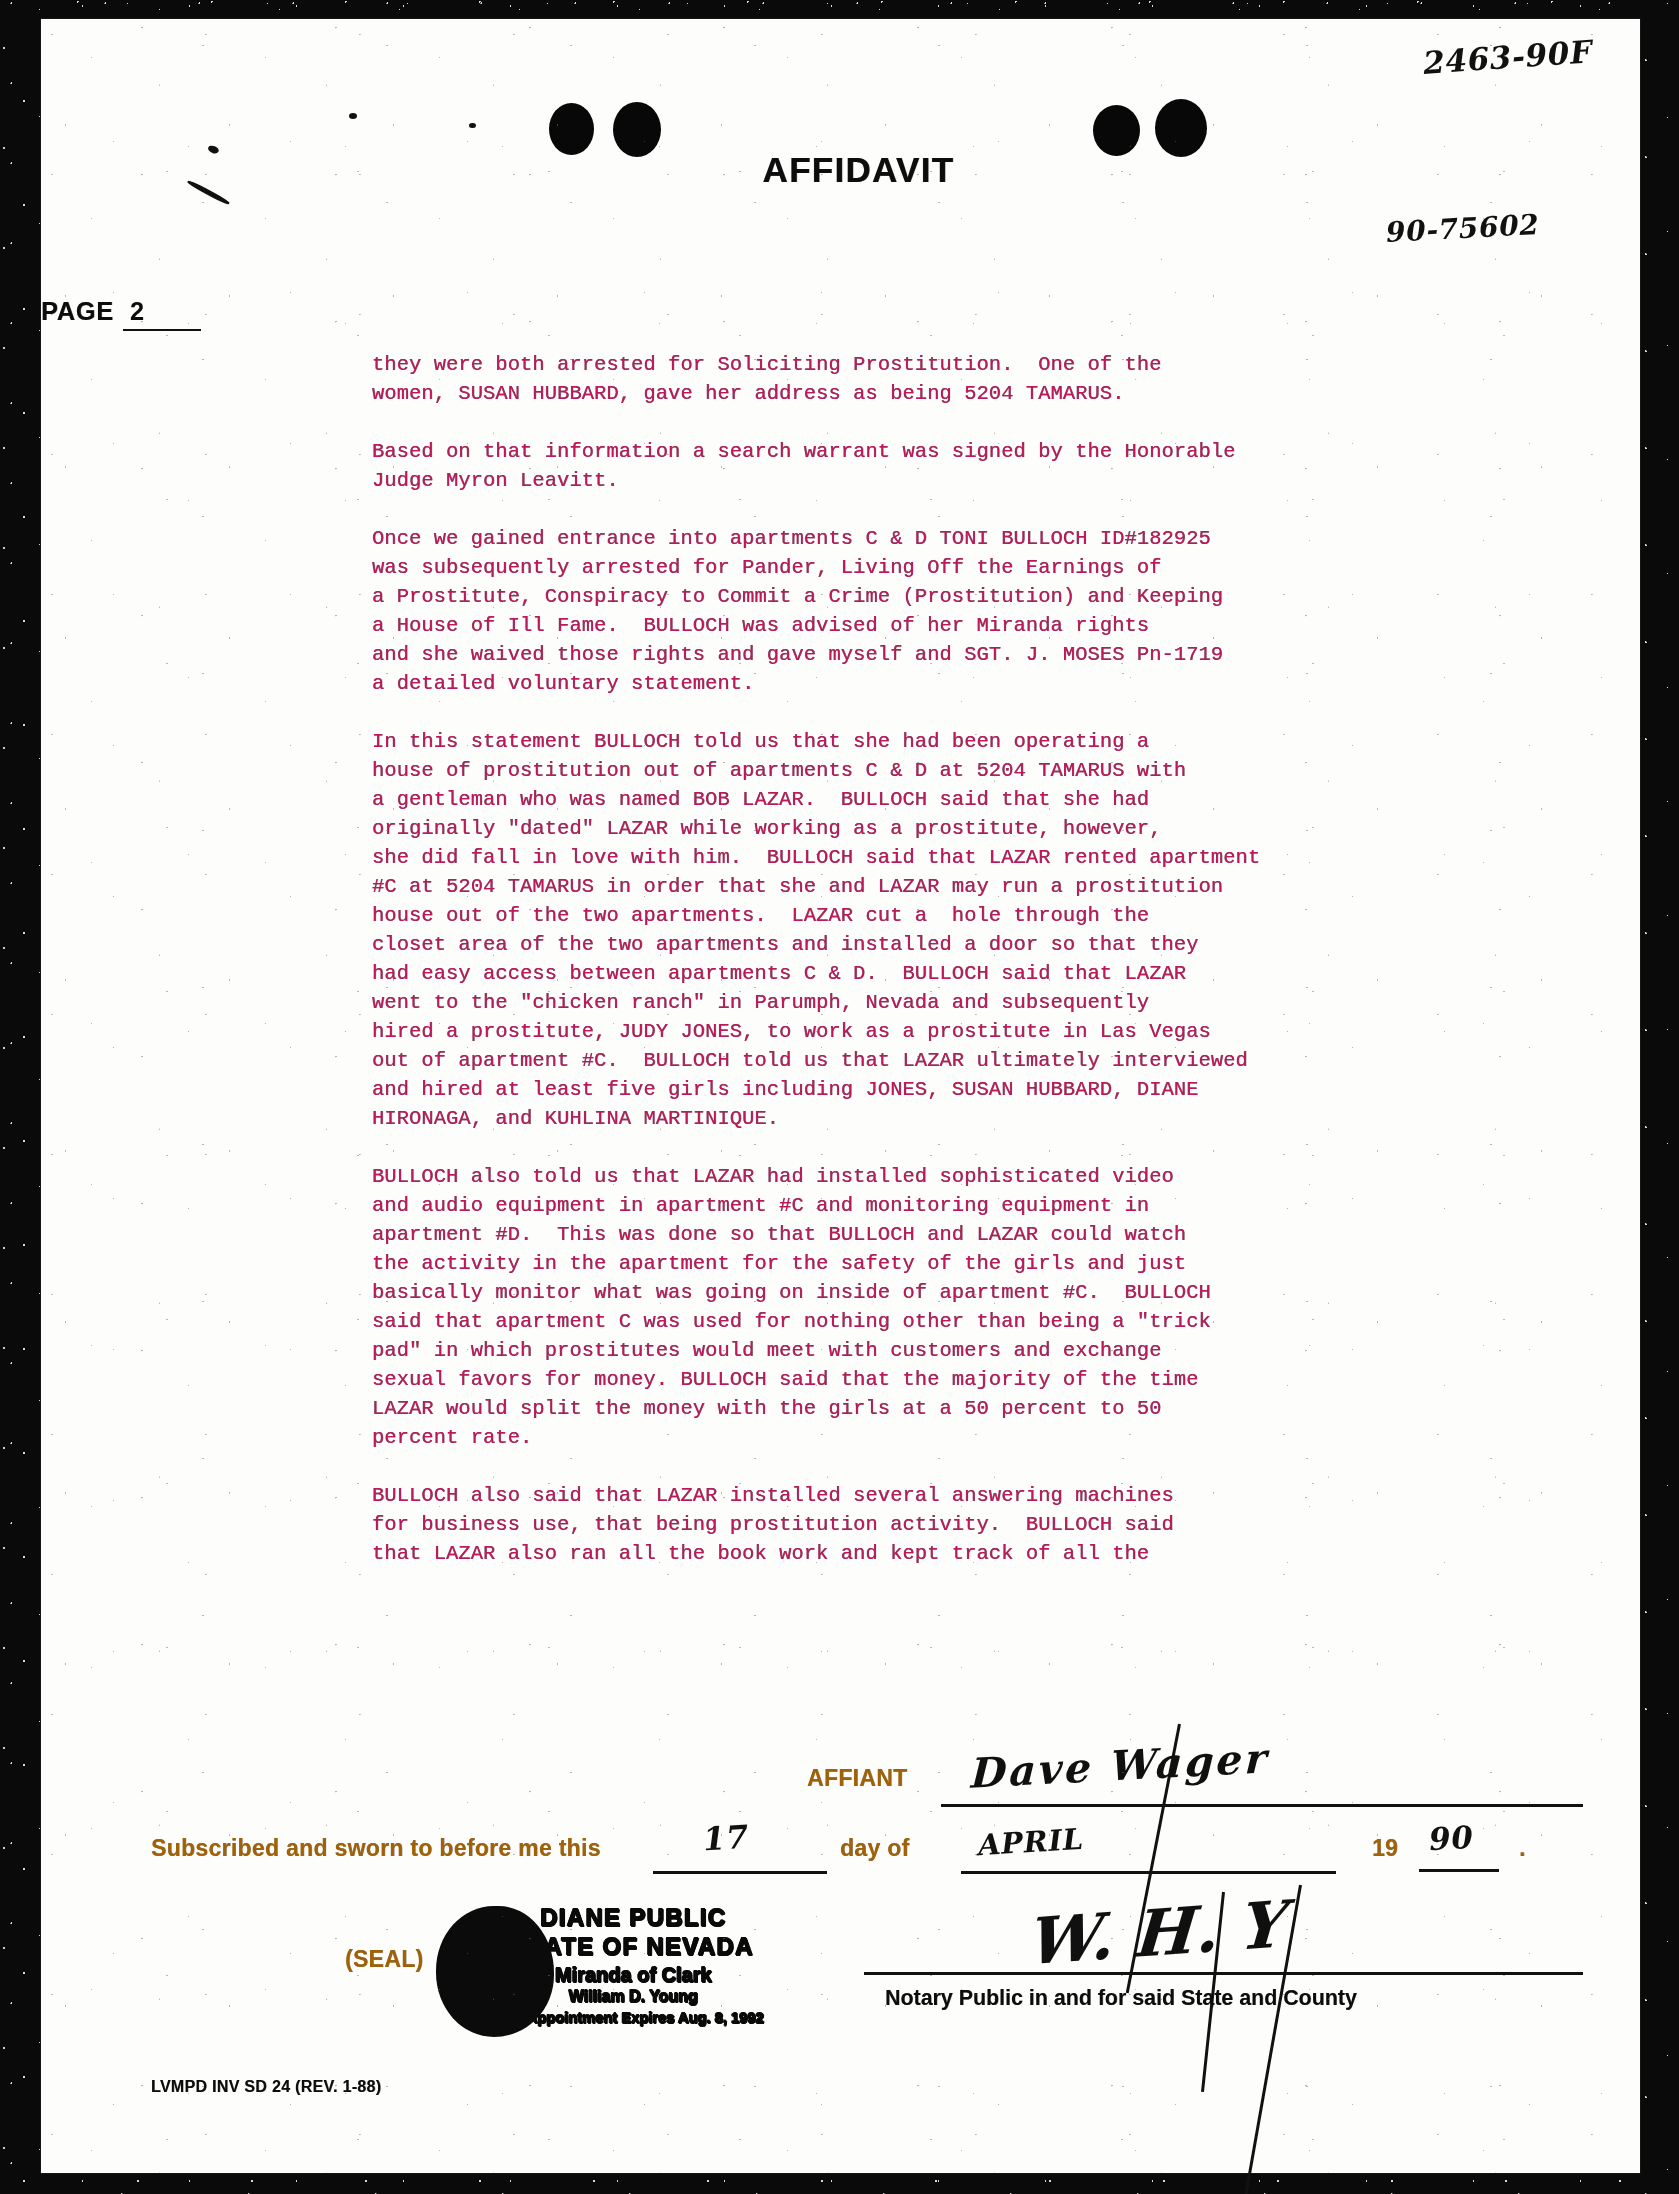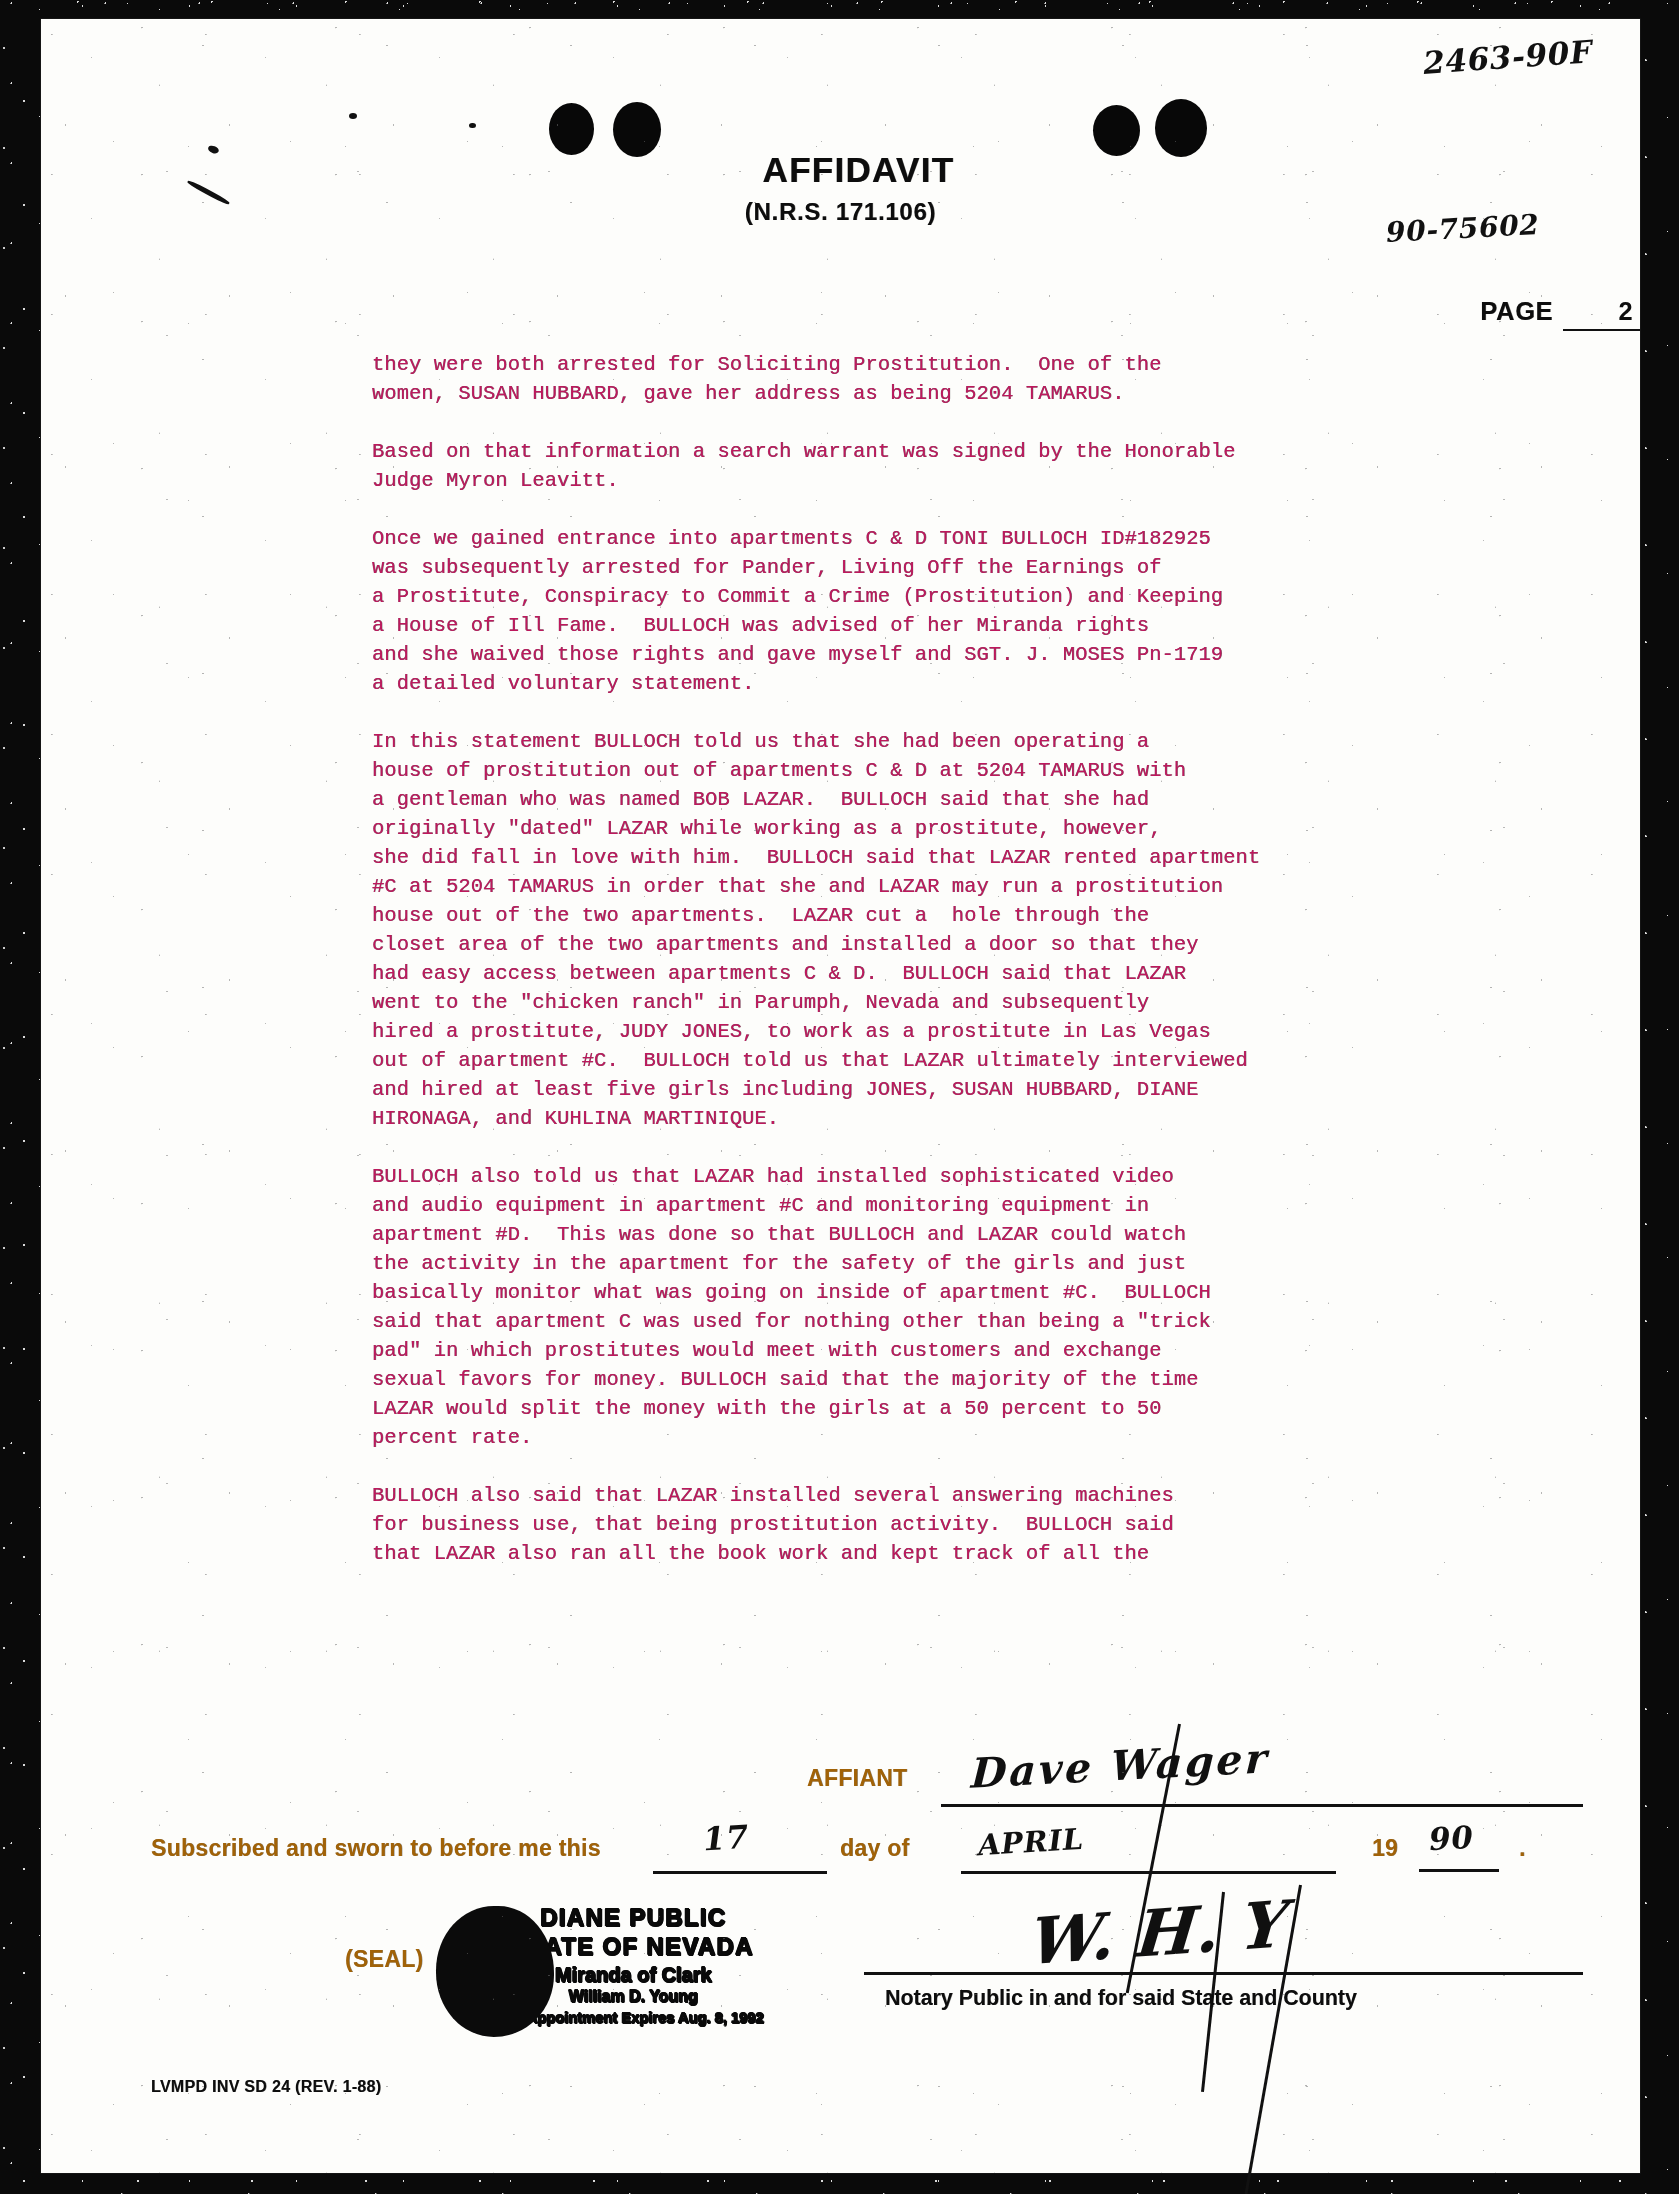--- a/index.html
+++ b/index.html
@@ -132,21 +132,21 @@
     font-weight: 700;
     font-size: 24px;
     letter-spacing: 0.7px;
     color: #0d0d0d;
     text-shadow: 0.5px 0 0 rgba(0,0,0,.5);
   }
 
   #page-line {
     left: 0; right: 0;
     top: 278px;
-    text-align: right;
+    text-align: left;
     font-family: "Liberation Sans", sans-serif;
     font-weight: 700;
     font-size: 25.4px;
     letter-spacing: 0.7px;
     color: #0d0d0d;
   }
   #page-line .pg-label { text-shadow: 0.5px 0 0 rgba(0,0,0,.5); }
   #page-line .pg-num {
     display: inline-block;
     min-width: 64px;
@@ -334,21 +334,20 @@
     <div class="punch abs" id="punch-1"></div>
     <div class="punch abs" id="punch-2"></div>
     <div class="punch abs" id="punch-3"></div>
     <div class="punch abs" id="punch-4"></div>
 
     <div class="hand abs" id="case-number-top">2463-90F</div>
     <div class="hand abs" id="event-number">90-75602</div>
 
     <div class="abs" id="header-block">
       <div id="doc-title">AFFIDAVIT</div>
-      <div id="doc-statute">(N.R.S. 171.106)</div>
     </div>
 
     <div class="abs" id="page-line">
       <span class="pg-label">PAGE</span><span class="pg-num">2</span>
     </div>
 
     <div class="abs" id="body-text">
       <p>they were both arrested for Soliciting Prostitution.  One of the
 women, SUSAN HUBBARD, gave her address as being 5204 TAMARUS.</p>
       <p>Based on that information a search warrant was signed by the Honorable

